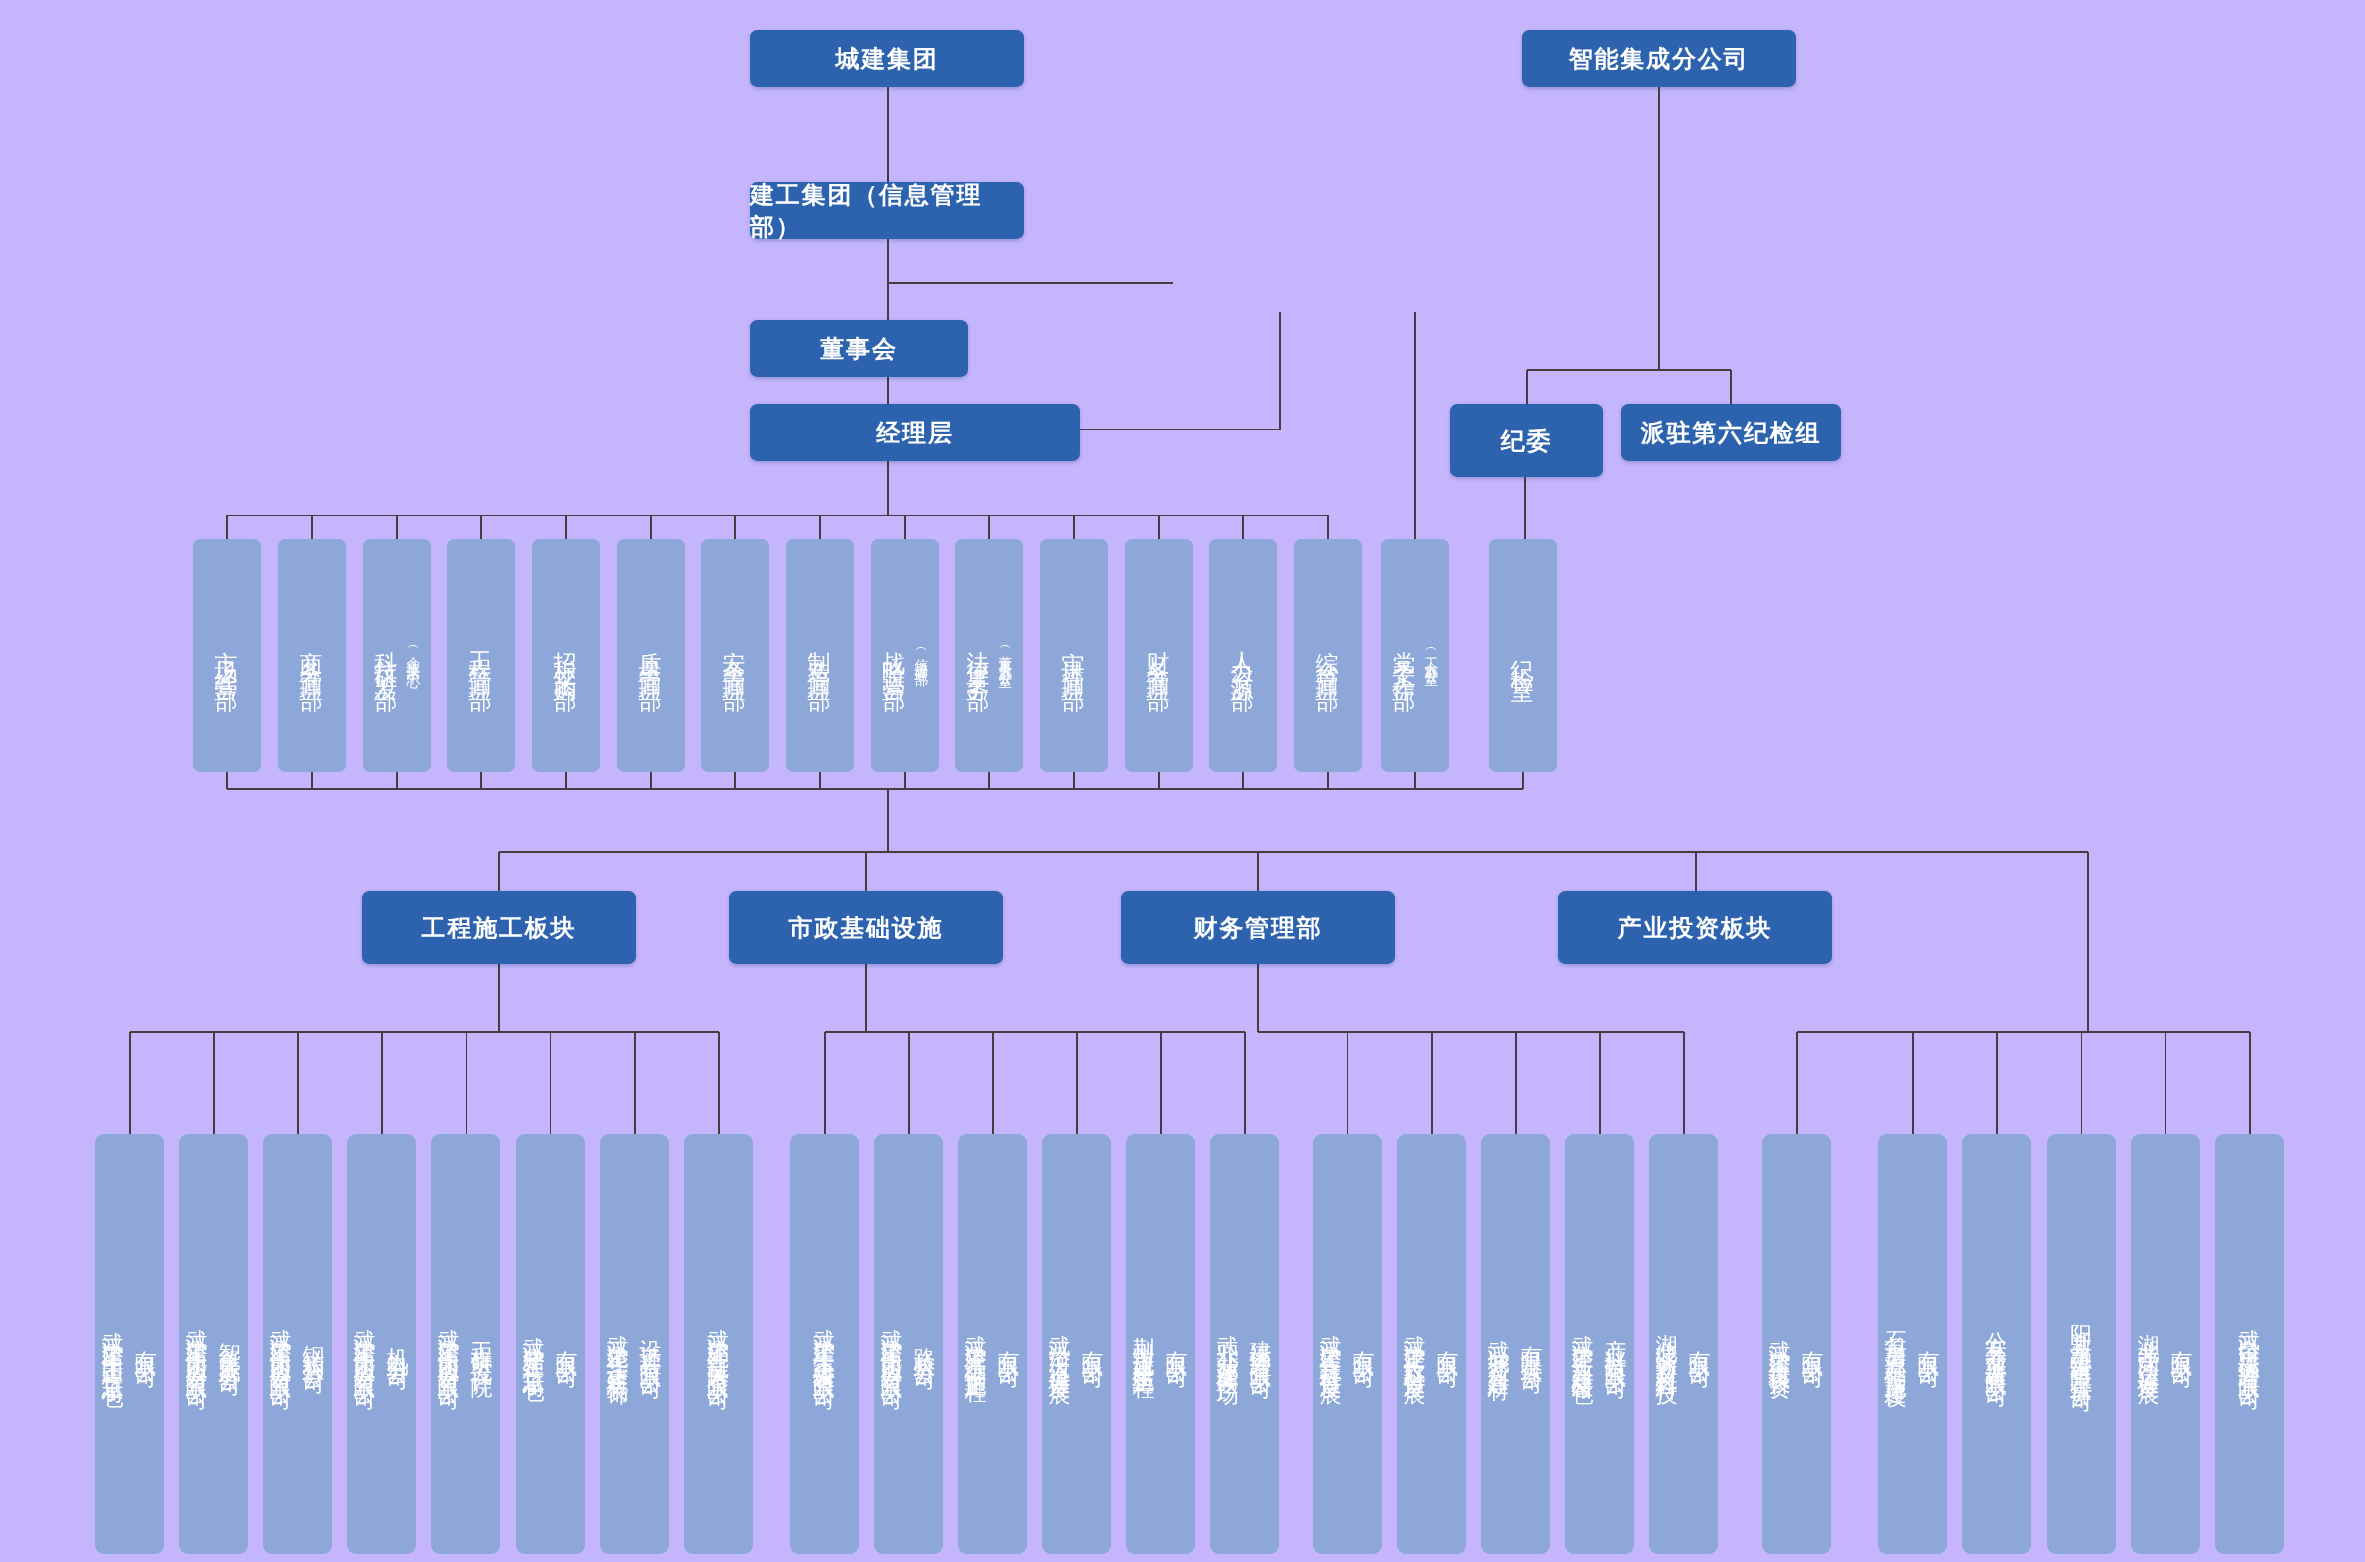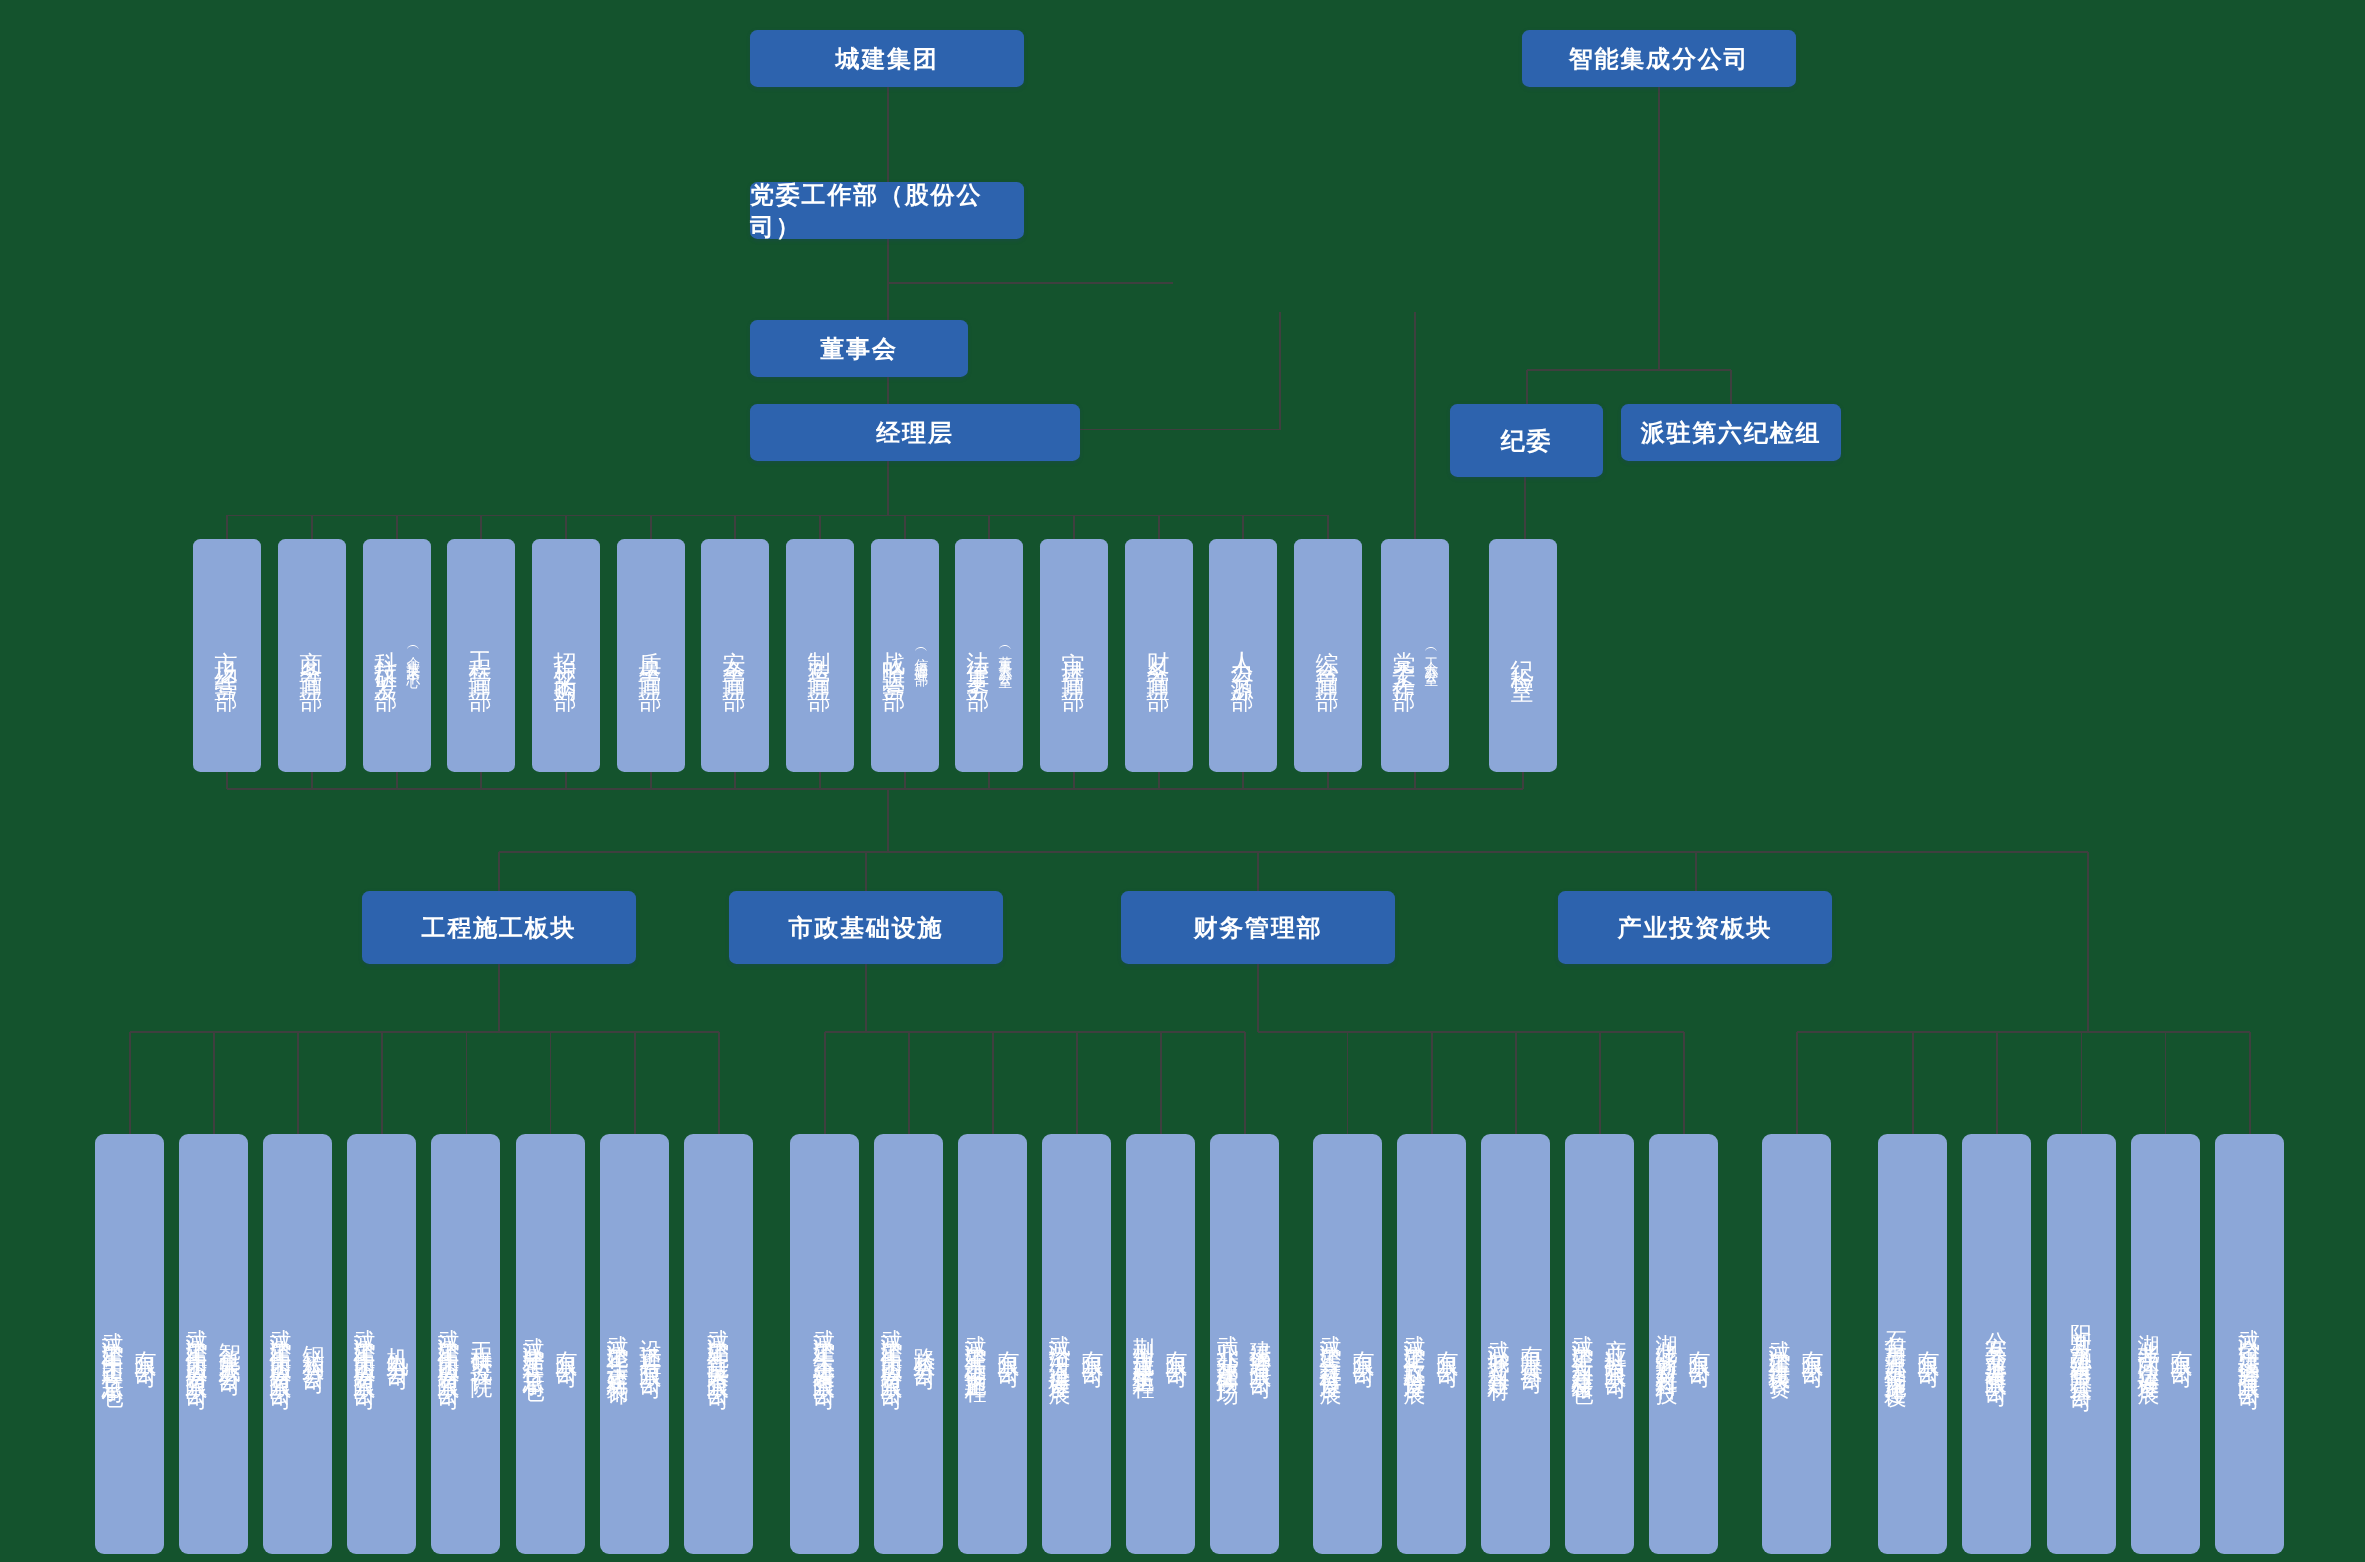--- a/index.html
+++ b/index.html
@@ -1,21 +1,21 @@
 <!DOCTYPE html>
 <html style="font-size:14.6px"><head>
 <meta charset="utf-8">
 <style>
   * { margin:0; padding:0; box-sizing:border-box; }
   html,body { background:#ffffff; }
   body {
     width:2366px; height:1562px;
     font-family:"DejaVu Sans", sans-serif;
   }
-  #chart { position:relative; width:2366px; height:1562px; overflow:hidden; background:#14532d; }
+  #chart { position:relative; width:2366px; height:1562px; overflow:hidden; background:#c4b5fd; }
   #lines { position:absolute; left:0; top:0; }
 
   .box {
     position:absolute;
     display:flex; align-items:center; justify-content:center;
     color:#ffffff;
   }
   .dark {
     background:#2d63ae;
     border-radius:7.3px;
@@ -93,21 +93,21 @@
                M1750 1129 V1241 M1842 1129 V1241"></path>
 
       <path d="M1966 1129 H2461
                M1966 1129 V1241 M2093 1129 V1241 M2185 1129 V1241
                M2277 1129 V1241 M2369 1129 V1241 M2461 1129 V1241"></path>
     </g>
   </svg>
 
   <div class="box dark" style="left:750px;top:30px;width:274px;height:57px">城建集团</div>
   <div class="box dark" style="left:1522px;top:30px;width:274px;height:57px">智能集成分公司</div>
-  <div class="box dark" style="left:750px;top:182px;width:274px;height:57px">党委工作部（股份公司）</div>
+  <div class="box dark" style="left:750px;top:182px;width:274px;height:57px">建工集团（信息管理部）</div>
   <div class="box dark" style="left:750px;top:320px;width:218px;height:57px">董事会</div>
   <div class="box dark" style="left:750px;top:404px;width:330px;height:57px">经理层</div>
   <div class="box dark" style="left:1450px;top:404px;width:153px;height:73px">纪委</div>
   <div class="box dark" style="left:1621px;top:404px;width:220px;height:57px">派驻第六纪检组</div>
 
   <div class="box lite dept" style="left:193px">
       <span class="main">市场经营部</span>
     </div>
   <div class="box lite dept" style="left:278px">
       <span class="main">商务管理部</span>

